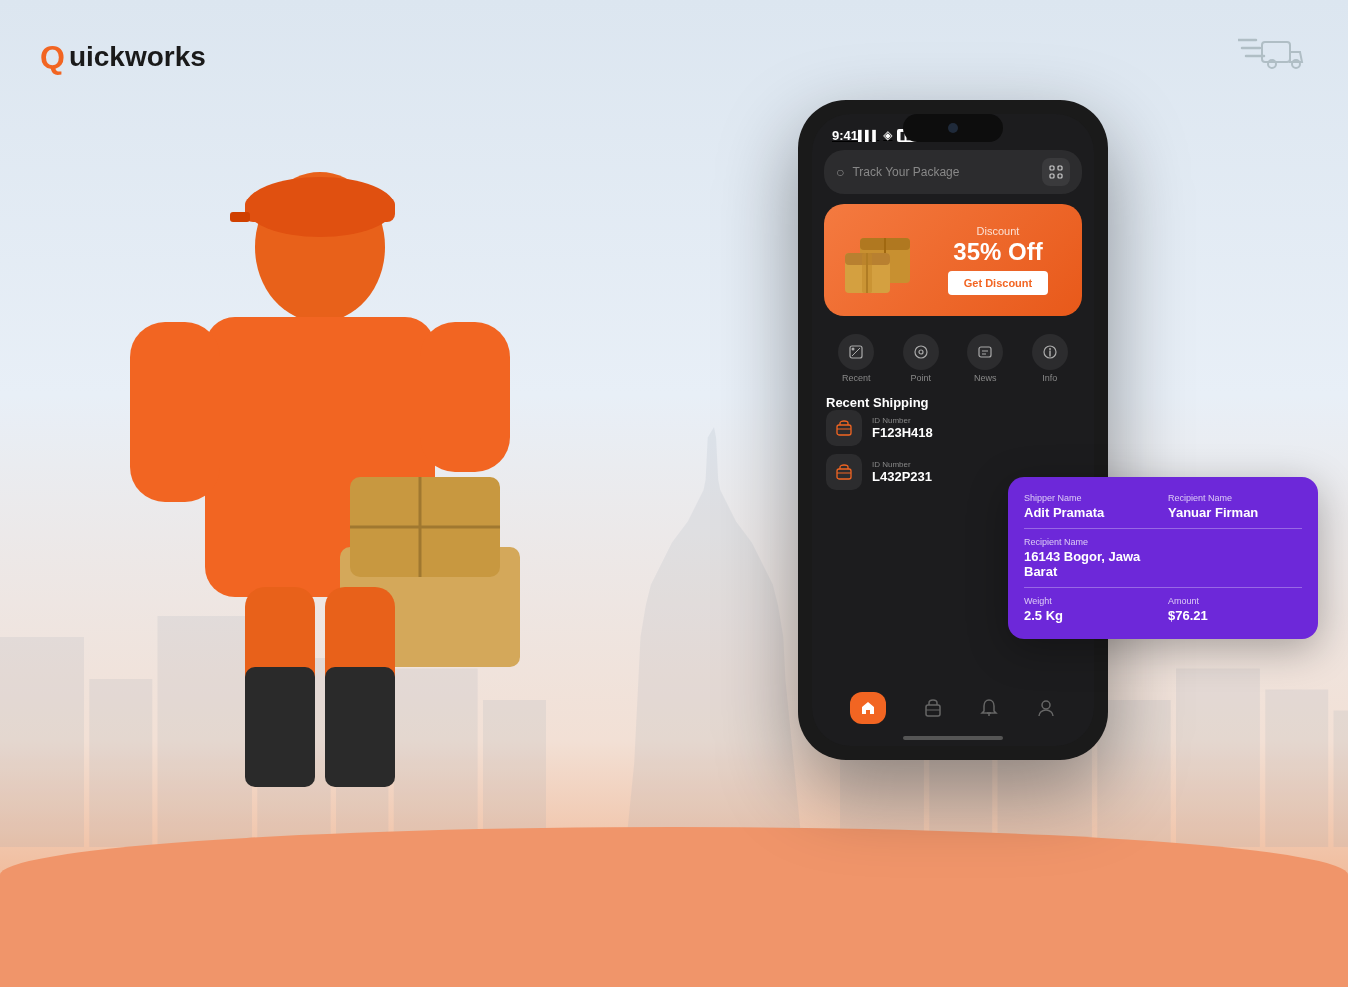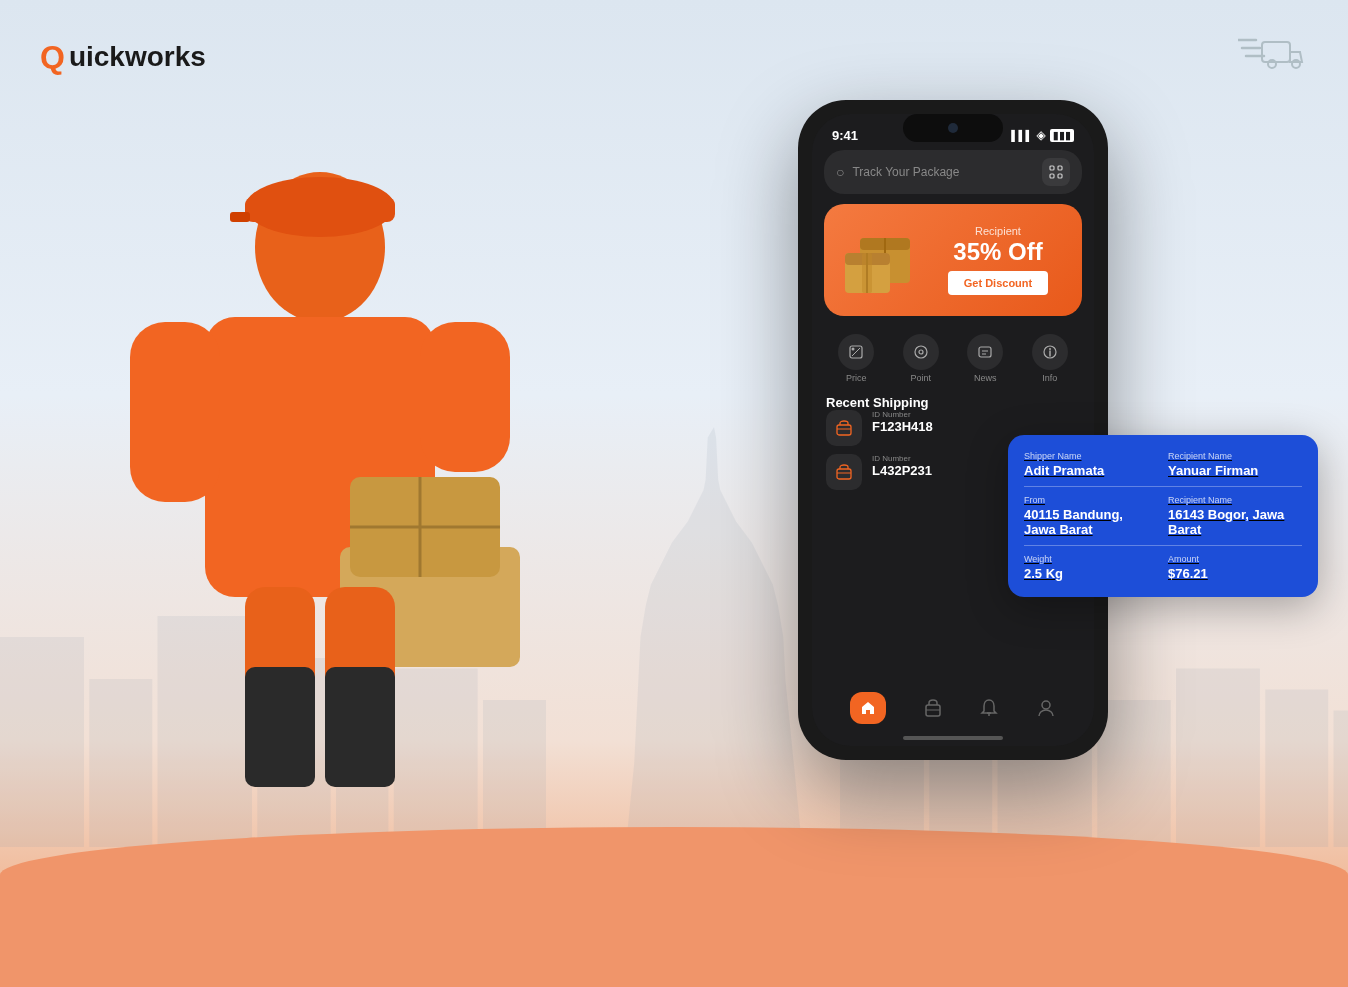--- a/index.html
+++ b/index.html
@@ -100,24 +100,24 @@
       width: 100%;
       height: 100%;
       background: #1c1c1e;
       border-radius: 38px;
       overflow: hidden;
       position: relative;
     }
 
     .phone-status-bar {
       display: flex;
-      justify-content: space-between;
       align-items: center;
       padding: 10px 20px 4px;
       height: 36px;
+      text-decoration: underline;
     }
 
     .status-time {
       color: white;
       font-size: 13px;
       font-weight: 700;
     }
 
     .status-icons {
       display: flex;
@@ -305,20 +305,21 @@
 
     .section-title {
       color: white;
       font-size: 13px;
       font-weight: 600;
       margin-bottom: 0;
     }
 
     .shipping-item {
       display: flex;
+      align-items: center;
       gap: 10px;
       margin-bottom: 8px;
     }
 
     .shipping-icon {
       width: 36px;
       height: 36px;
       background: #2c2c2e;
       border-radius: 10px;
       display: flex;
@@ -379,29 +380,28 @@
       transform: translateX(-50%);
       width: 100px;
       height: 4px;
       background: #555;
       border-radius: 2px;
     }
 
     
     .info-popup {
       position: absolute;
-      top: 435px;
+      top: 477px;
       right: 30px;
       width: 310px;
-      background: #1d4ed8;
+      background: #6d28d9;
       border-radius: 16px;
       padding: 16px;
       z-index: 12;
       box-shadow: 0 10px 40px rgba(0,0,0,0.3);
-      text-decoration: underline;
     }
 
     .info-grid {
       display: grid;
       grid-template-columns: 1fr 1fr;
       gap: 10px;
     }
 
     .info-cell-label {
       color: rgba(255,255,255,0.75);
@@ -579,36 +579,36 @@
             <line x1="45" y1="20" x2="45" y2="65" stroke="#a06810" stroke-width="2"></line>
 
             <rect x="5" y="35" width="45" height="40" rx="4" fill="#d4a040"></rect>
             <rect x="5" y="35" width="45" height="12" rx="4" fill="#b88030"></rect>
             <line x1="27" y1="35" x2="27" y2="75" stroke="#a07020" stroke-width="2"></line>
 
             <rect x="22" y="35" width="10" height="40" rx="2" fill="#c08828" opacity="0.5"></rect>
           </svg>
         </div>
         <div class="discount-content">
-          <div class="discount-label">Recipient</div>
+          <div class="discount-label">Discount</div>
           <div class="discount-value">35% Off</div>
           <button class="discount-btn">Get Discount</button>
         </div>
       </div>
 
       <div class="quick-nav">
         <div class="nav-item">
           <div class="nav-icon">
             <svg width="16" height="16" viewBox="0 0 16 16">
               <rect x="2" y="2" width="12" height="12" rx="2" fill="none" stroke="#aaa" stroke-width="1.2"></rect>
               <circle cx="5" cy="5" r="1.5" fill="#aaa"></circle>
               <line x1="4" y1="12" x2="12" y2="4" stroke="#aaa" stroke-width="1"></line>
             </svg>
           </div>
-          <span class="nav-label">Price</span>
+          <span class="nav-label">Recent</span>
         </div>
         <div class="nav-item">
           <div class="nav-icon">
             <svg width="16" height="16" viewBox="0 0 16 16">
               <circle cx="8" cy="8" r="6" fill="none" stroke="#aaa" stroke-width="1.2"></circle>
               <circle cx="8" cy="8" r="2" fill="none" stroke="#aaa" stroke-width="1.2"></circle>
             </svg>
           </div>
           <span class="nav-label">Point</span>
         </div>
@@ -705,24 +705,20 @@
       <div class="info-cell-label">Shipper Name</div>
       <div class="info-cell-value">Adit Pramata</div>
     </div>
     <div>
       <div class="info-cell-label">Recipient Name</div>
       <div class="info-cell-value">Yanuar Firman</div>
     </div>
   </div>
   <hr class="info-divider">
   <div class="info-grid">
-    <div>
-      <div class="info-cell-label">From</div>
-      <div class="info-cell-value">40115 Bandung, Jawa Barat</div>
-    </div>
     <div>
       <div class="info-cell-label">Recipient Name</div>
       <div class="info-cell-value">16143 Bogor, Jawa Barat</div>
     </div>
   </div>
   <hr class="info-divider">
   <div class="info-grid">
     <div>
       <div class="info-cell-label">Weight</div>
       <div class="info-cell-value">2.5 Kg</div>

